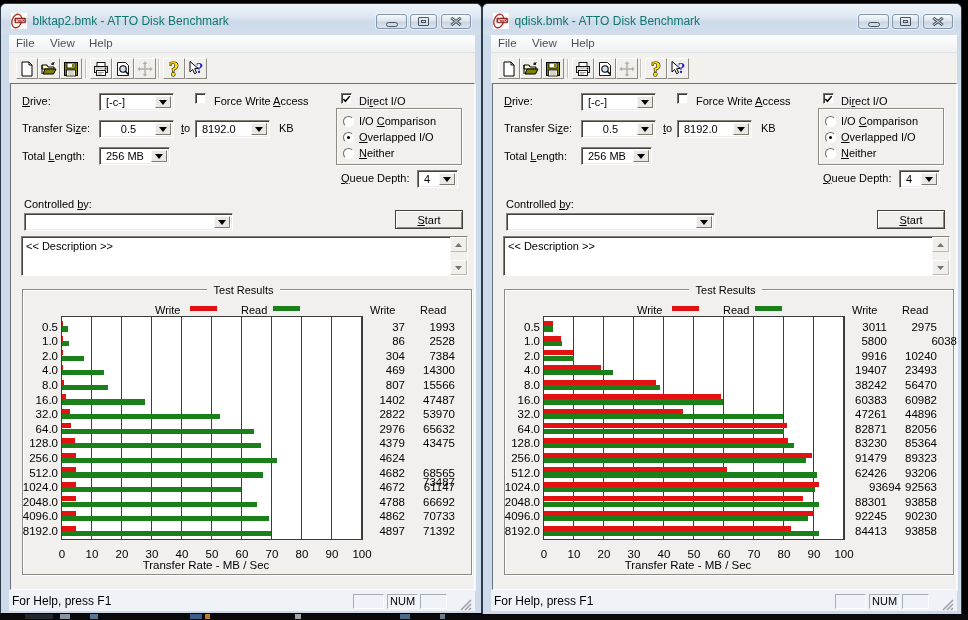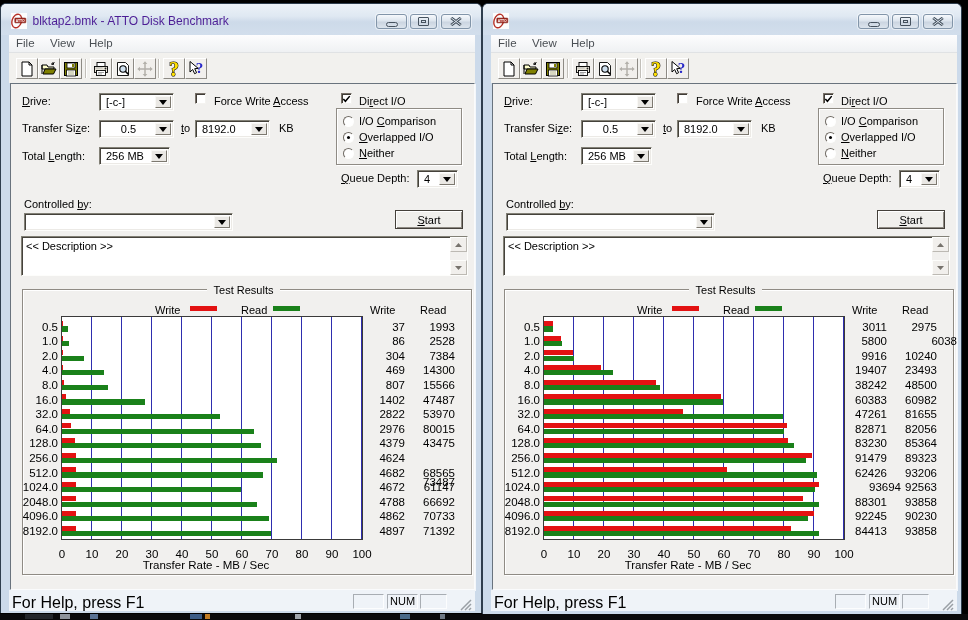--- a/index.html
+++ b/index.html
@@ -1,21 +1,21 @@
 <!DOCTYPE html>
 <html><head><meta charset="utf-8"><style>
 * { margin:0; padding:0; box-sizing:border-box; }
 html,body { width:968px; height:620px; overflow:hidden; background:#000; }
 body { font-family:"Liberation Sans", sans-serif; position:relative; }
 .win { position:absolute; top:3px; width:482px; height:610px; background:#ccdaea;
   border:1px solid #2e3d4d; border-bottom:none; border-radius:6px 6px 0 0; overflow:hidden; }
 .tbar { position:absolute; left:0; top:0; right:0; height:31px;
   background:linear-gradient(#ecf2f8 0%, #dfe8f2 40%, #cddae9 58%, #d2deec 100%); }
 .ticon { position:absolute; left:10px; top:9px; width:16px; height:16px; }
-.ttext { position:absolute; left:31.5px; top:10px; font-size:12px; color:#4c1d95; }
+.ttext { position:absolute; left:31.5px; top:10px; font-size:12px; color:#0f766e; }
 .capb { position:absolute; top:10px; height:15px; border:1px solid #8295a9; border-radius:3px;
   background:linear-gradient(#f6f9fc, #dde5ee 45%, #cbd5e1 55%, #dce4ed);
   display:flex; align-items:center; justify-content:center; box-shadow:0 0 0 1px rgba(255,255,255,0.5); }
 .gmin { width:12px; height:5px; border:1.6px solid #46525e; border-radius:2.5px; margin-top:5px; }
 .grst { width:11px; height:9px; border:1.6px solid #46525e; border-radius:1px; display:flex; align-items:center; justify-content:center;}
 .grsti { width:4.5px; height:3px; border:1.3px solid #46525e; }
 
 .menubar { position:absolute; left:8px; top:31px; width:466px; height:18px;
   background:linear-gradient(#fdfdfe, #eff1f3); border-bottom:1px solid #e0e2e4; }
 .mi { position:absolute; font-size:11.5px; color:#4a4f54; }
@@ -51,21 +51,21 @@
 .sbb { position:absolute; left:0; width:17px; height:15px; background:#f1efec; border:1px solid; border-color:#fdfdfb #bcb9b3 #bcb9b3 #fdfdfb;
   display:flex; align-items:center; justify-content:center; }
 .plot { position:absolute; left:60px; top:312px; width:302px; height:224px; background:#fff; border:1px solid #3a3a3a; }
 .grid { position:absolute; top:0; bottom:0; width:1px; background:#2e2eae; }
 .bar { position:absolute; left:0; }
 .ylab { position:absolute; left:9px; width:48px; text-align:right; font-size:11.5px; }
 .num { position:absolute; text-align:right; font-size:11.5px; }
 .xlab { position:absolute; top:543.5px; width:30px; text-align:center; font-size:11.5px; }
 .caption { position:absolute; left:105px; top:555px; width:200px; text-align:center; font-size:11.5px; }
 .sbar { position:absolute; left:8px; top:586px; width:466px; height:21px; background:#eff3f8; }
-.stext { position:absolute; left:11px; top:590px; font-size:16px; }
+.stext { position:absolute; left:11px; top:590px; font-size:12px; }
 .spanel { position:absolute; top:590px; height:15px; border:1px solid; border-color:#a8adb3 #fcfdfe #fcfdfe #a8adb3;
   font-size:11px; padding-left:2px; color:#000; }
 .grip { position:absolute; left:458px; top:594px; }
 .swatch { position:absolute; top:301.5px; width:27px; height:5px; }
 .taskbar { position:absolute; left:0; top:614px; width:968px; height:6px; background:#0a0a0c; }
 .tk { position:absolute; top:614px; height:5px; }
 </style></head><body>
 <div class="win" style="left:0px;width:482px;height:610px">
 <div class="tbar"></div>
 <div class="ticon"><svg width="16" height="16" viewBox="0 0 16 16">
@@ -303,21 +303,21 @@
 <div class="num" style="top:375.0px;left:354px;width:50px">807</div>
 <div class="num" style="top:375.0px;left:404px;width:50px">15566</div>
 <div class="ylab" style="top:389.6px">16.0</div>
 <div class="num" style="top:389.6px;left:354px;width:50px">1402</div>
 <div class="num" style="top:389.6px;left:404px;width:50px">47487</div>
 <div class="ylab" style="top:404.2px">32.0</div>
 <div class="num" style="top:404.2px;left:354px;width:50px">2822</div>
 <div class="num" style="top:404.2px;left:404px;width:50px">53970</div>
 <div class="ylab" style="top:418.8px">64.0</div>
 <div class="num" style="top:418.8px;left:354px;width:50px">2976</div>
-<div class="num" style="top:418.8px;left:404px;width:50px">80015</div>
+<div class="num" style="top:418.8px;left:404px;width:50px">65632</div>
 <div class="ylab" style="top:433.4px">128.0</div>
 <div class="num" style="top:433.4px;left:354px;width:50px">4379</div>
 <div class="num" style="top:433.4px;left:404px;width:50px">43475</div>
 <div class="ylab" style="top:448.0px">256.0</div>
 <div class="num" style="top:448.0px;left:354px;width:50px">4624</div>
 <div class="num" style="top:472px;left:404px;width:50px">73487</div>
 <div class="ylab" style="top:462.6px">512.0</div>
 <div class="num" style="top:462.6px;left:354px;width:50px">4682</div>
 <div class="num" style="top:462.6px;left:404px;width:50px">68565</div>
 <div class="ylab" style="top:477.2px">1024.0</div>
@@ -356,20 +356,21 @@
     </svg>
 </div>
 <div class="win" style="left:482px;width:480px;height:613px">
 <div class="tbar"></div>
 <div class="ticon"><svg width="16" height="16" viewBox="0 0 16 16">
         <rect x="0" y="0" width="16" height="16" fill="#fdfdfd"></rect>
         <ellipse cx="5.8" cy="8" rx="4.7" ry="7" fill="none" stroke="#b63229" stroke-width="1.4" transform="rotate(18 5.8 8)"></ellipse>
         <rect x="3.8" y="5.1" width="11" height="4.7" rx="0.6" fill="#a72c22" stroke="#761d16" stroke-width="0.6"></rect>
         <text x="9.3" y="9.2" font-family="Liberation Sans,sans-serif" font-size="3.4" font-weight="bold" text-anchor="middle" fill="#fff">ATTO</text>
       </svg></div>
+<div class="ttext">qdisk.bmk - ATTO Disk Benchmark</div>
 <div class="capb" style="left:375px;width:31px">
       <div class="gmin"></div>
     </div>
 <div class="capb" style="left:409px;width:27px">
       <div class="grst">
         <div class="grsti"></div>
       </div>
     </div>
 <div class="capb" style="left:440px;width:30px">
       <svg width="12" height="9" viewBox="0 0 12 9">
@@ -582,27 +583,27 @@
 <div class="num" style="top:331.2px;left:354px;width:50px">5800</div>
 <div class="num" style="top:331.2px;left:424px;width:50px">6038</div>
 <div class="ylab" style="top:345.8px">2.0</div>
 <div class="num" style="top:345.8px;left:354px;width:50px">9916</div>
 <div class="num" style="top:345.8px;left:404px;width:50px">10240</div>
 <div class="ylab" style="top:360.4px">4.0</div>
 <div class="num" style="top:360.4px;left:354px;width:50px">19407</div>
 <div class="num" style="top:360.4px;left:404px;width:50px">23493</div>
 <div class="ylab" style="top:375.0px">8.0</div>
 <div class="num" style="top:375.0px;left:354px;width:50px">38242</div>
-<div class="num" style="top:375.0px;left:404px;width:50px">48500</div>
+<div class="num" style="top:375.0px;left:404px;width:50px">56470</div>
 <div class="ylab" style="top:389.6px">16.0</div>
 <div class="num" style="top:389.6px;left:354px;width:50px">60383</div>
 <div class="num" style="top:389.6px;left:404px;width:50px">60982</div>
 <div class="ylab" style="top:404.2px">32.0</div>
 <div class="num" style="top:404.2px;left:354px;width:50px">47261</div>
-<div class="num" style="top:404.2px;left:404px;width:50px">81655</div>
+<div class="num" style="top:404.2px;left:404px;width:50px">44896</div>
 <div class="ylab" style="top:418.8px">64.0</div>
 <div class="num" style="top:418.8px;left:354px;width:50px">82871</div>
 <div class="num" style="top:418.8px;left:404px;width:50px">82056</div>
 <div class="ylab" style="top:433.4px">128.0</div>
 <div class="num" style="top:433.4px;left:354px;width:50px">83230</div>
 <div class="num" style="top:433.4px;left:404px;width:50px">85364</div>
 <div class="ylab" style="top:448.0px">256.0</div>
 <div class="num" style="top:448.0px;left:354px;width:50px">91479</div>
 <div class="num" style="top:448.0px;left:404px;width:50px">89323</div>
 <div class="ylab" style="top:462.6px">512.0</div>

